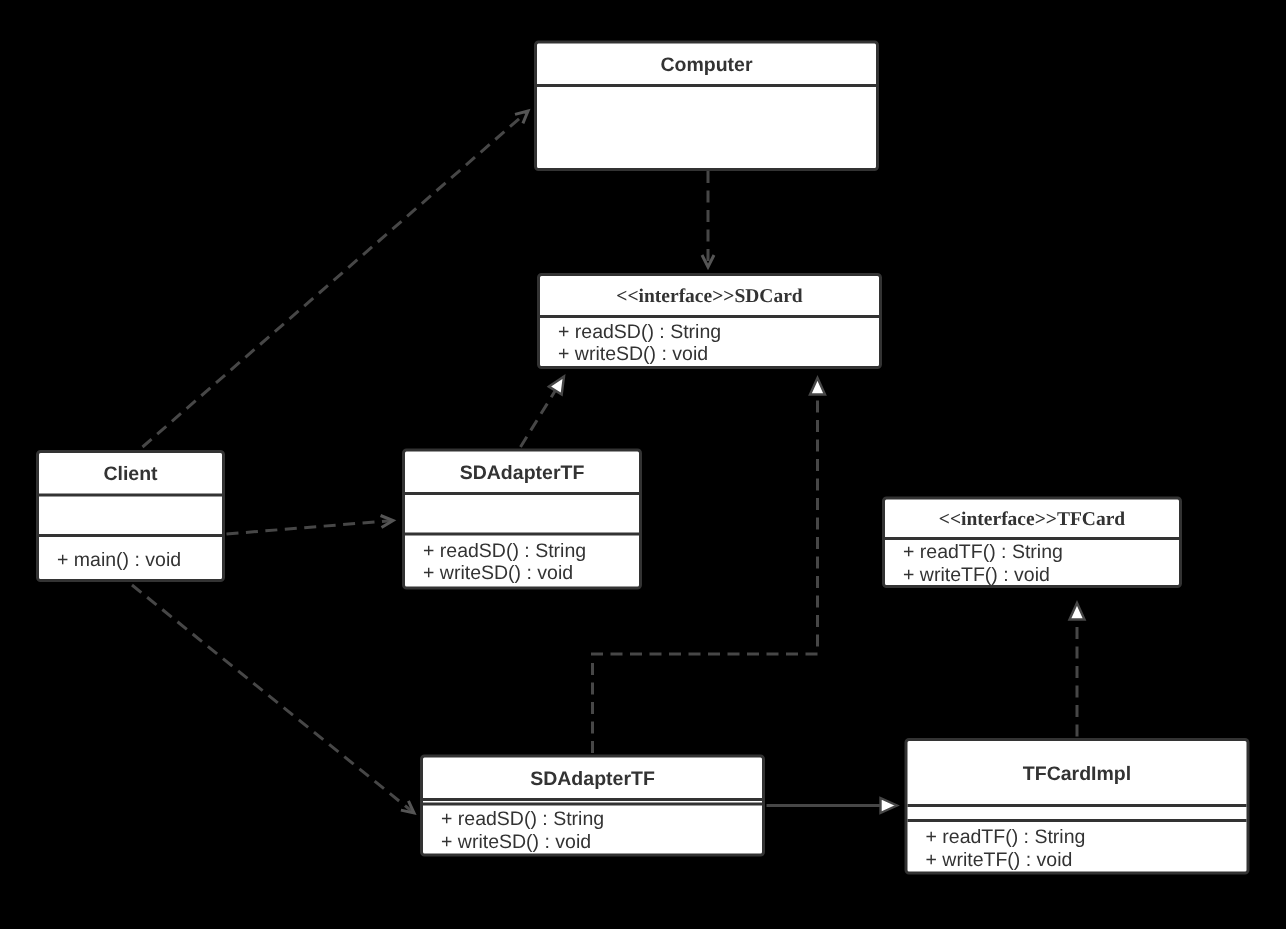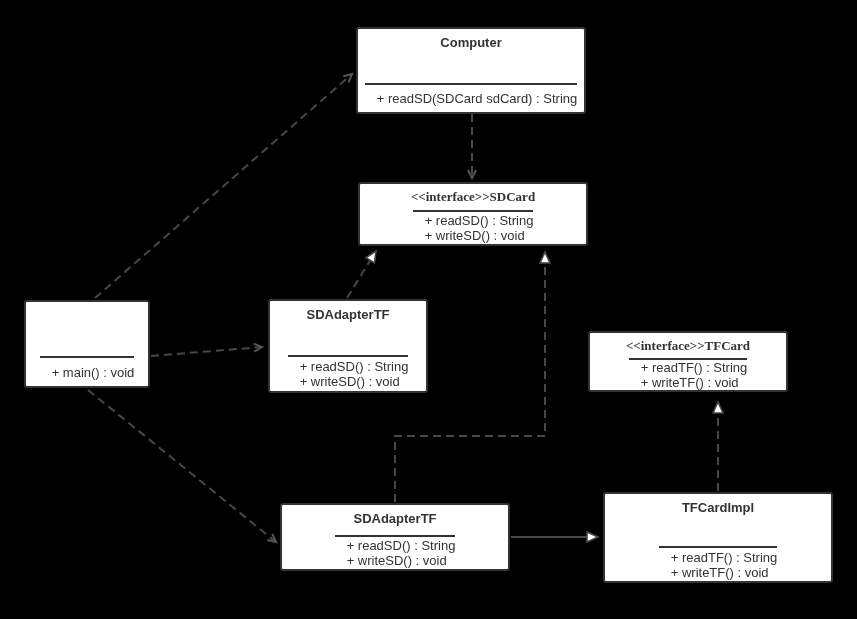--- a/index.html
+++ b/index.html
@@ -25,21 +25,20 @@
   .uml-class {
     position: absolute;
     box-sizing: border-box;
     background: #ffffff;
     border: 2px solid #333333;
     border-radius: 3px;
     color: #333333;
     font-size: 13px;
     display: flex;
     flex-direction: column;
-    align-items: center;
   }
   .uml-class .title {
     font-weight: bold;
     display: flex;
     align-items: center;
     justify-content: center;
     flex: 0 0 auto;
   }
   .uml-class .attrs {
     border-top: 2px solid #333333;
@@ -87,34 +86,32 @@
     <path d="M88,390 L276,542" fill="none" stroke="#474747" stroke-width="2" stroke-dasharray="8 5" marker-end="url(#vee)"></path>
 
     <path d="M511,537 L598,537" fill="none" stroke="#474747" stroke-width="2" marker-end="url(#tri)"></path>
 
     <path d="M718,491 L718,402" fill="none" stroke="#474747" stroke-width="2" stroke-dasharray="8 5" marker-end="url(#tri)"></path>
   </svg>
 
   <div class="uml-class" style="left:356px; top:27px; width:230px; height:87px">
     <div class="title" style="height:27px">Computer</div>
     <div class="attrs"></div>
-    <div class="methods" style="height:27px">
-      <div class="m">+ readSD(SDCard sdCard) : String</div>
-    </div>
   </div>
 
   <div class="uml-class" style="left:358px; top:182px; width:230px; height:64px">
     <div class="title grow">&lt;&lt;interface&gt;&gt;SDCard</div>
     <div class="methods" style="height:32px">
       <div class="m">+ readSD() : String</div>
       <div class="m">+ writeSD() : void</div>
     </div>
   </div>
 
   <div class="uml-class" style="left:24px; top:300px; width:126px; height:88px">
+    <div class="title" style="height:27px">Client</div>
     <div class="attrs"></div>
     <div class="methods" style="height:28px">
       <div class="m">+ main() : void</div>
     </div>
   </div>
 
   <div class="uml-class" style="left:268px; top:299px; width:160px; height:94px">
     <div class="title" style="height:27px">SDAdapterTF</div>
     <div class="attrs"></div>
     <div class="methods" style="height:34px">
@@ -134,21 +131,21 @@
   <div class="uml-class" style="left:280px; top:503px; width:230px; height:68px">
     <div class="title" style="height:27px">SDAdapterTF</div>
     <div class="attrs"></div>
     <div class="methods" style="height:32px">
       <div class="m">+ readSD() : String</div>
       <div class="m">+ writeSD() : void</div>
     </div>
   </div>
 
   <div class="uml-class" style="left:603px; top:492px; width:230px; height:91px">
-    <div class="title" style="height:26px">TFCardImpl</div>
+    <div class="title" style="height:42px">TFCardImpl</div>
     <div class="attrs"></div>
     <div class="methods" style="height:33px">
       <div class="m">+ readTF() : String</div>
       <div class="m">+ writeTF() : void</div>
     </div>
   </div>
 
 </div>
 
 </body></html>

